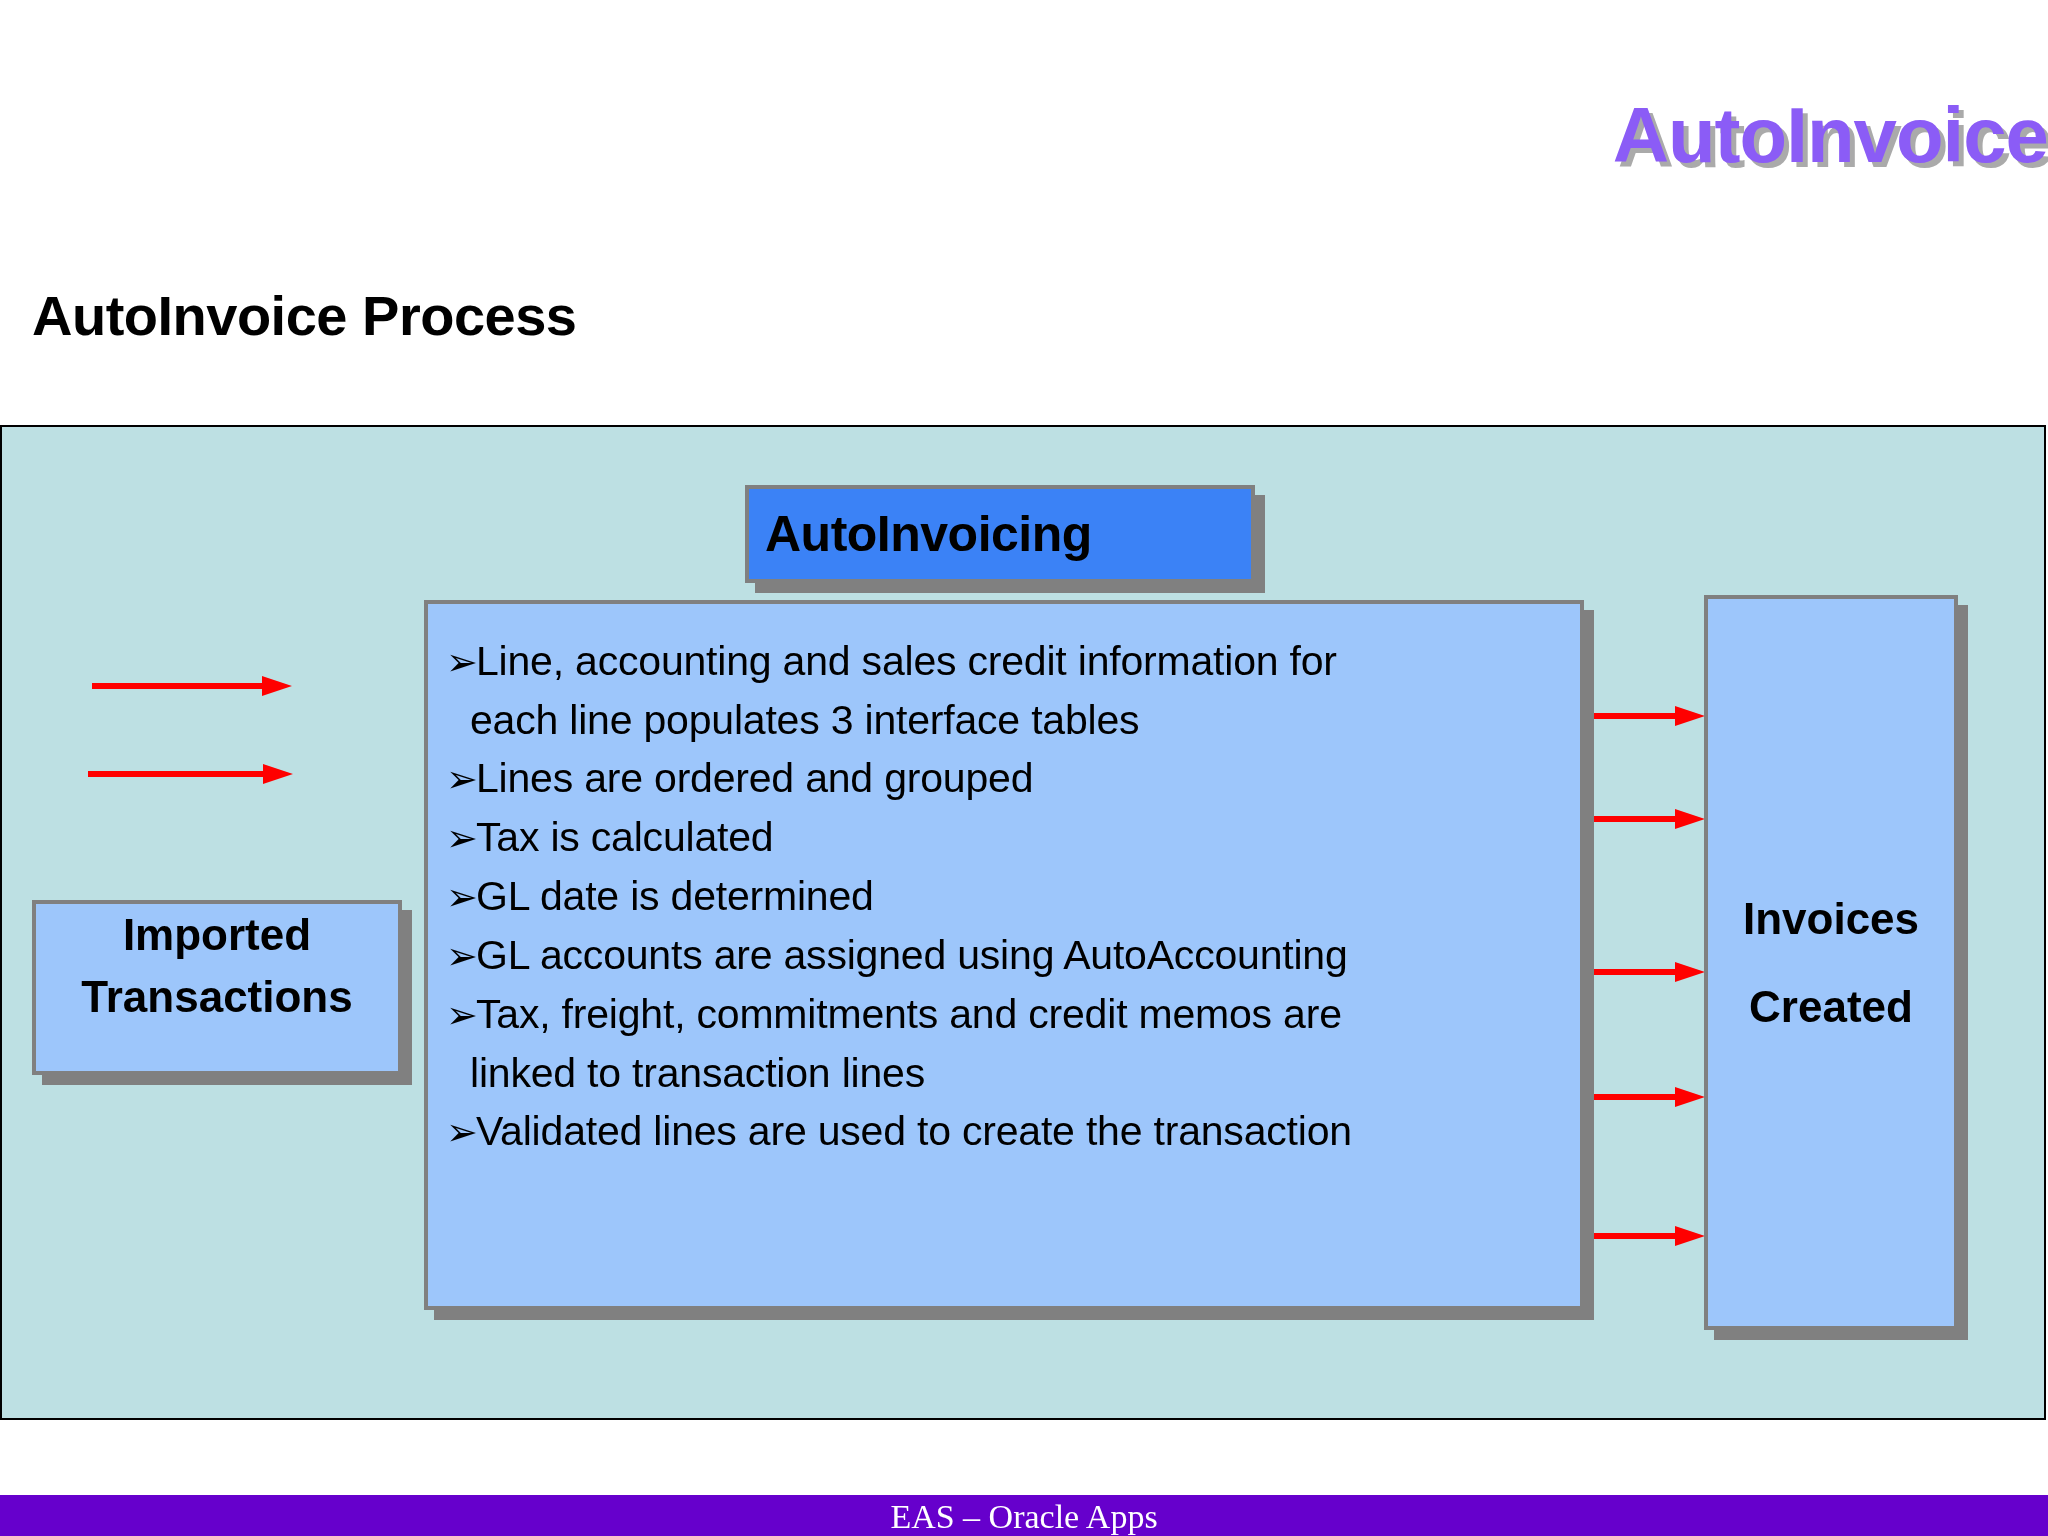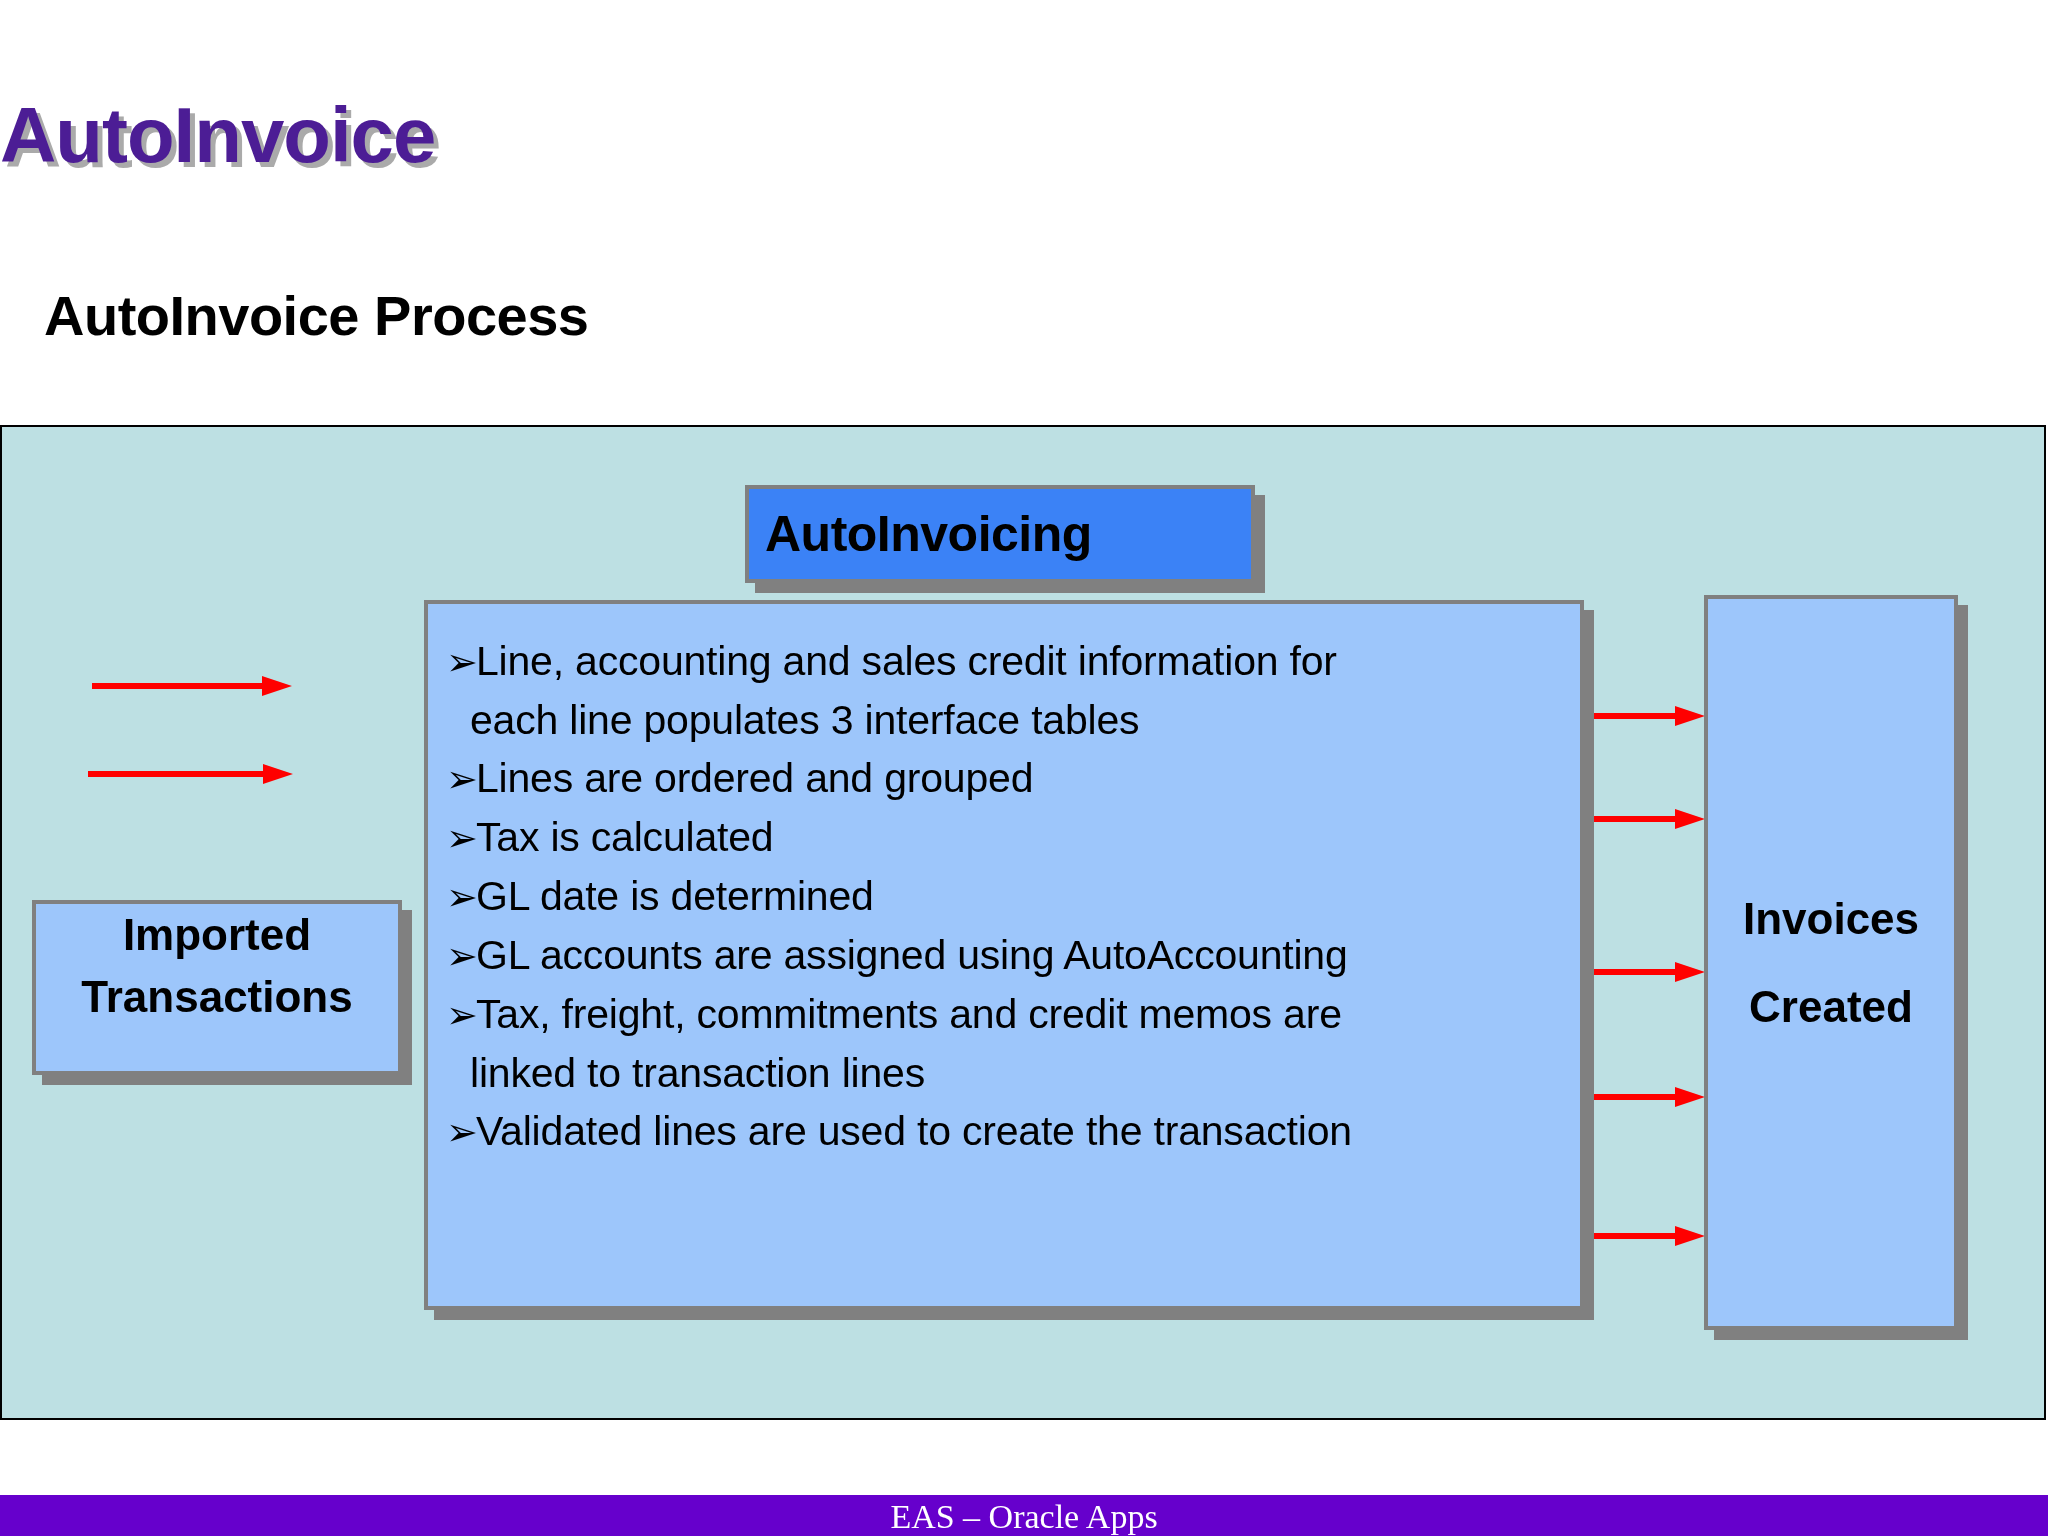--- a/index.html
+++ b/index.html
@@ -15,34 +15,34 @@
     font-family: "Liberation Sans", sans-serif;
     -webkit-font-smoothing: antialiased;
   }
 
   
   .slide-title {
     position: absolute;
     top: 96px;
     left: 0;
     width: 2048px;
-    text-align: left;
+    text-align: right;
     font-size: 78px;
     font-weight: bold;
-    color: #4c1d95;
+    color: #8b5cf6;
     letter-spacing: -1px;
     text-shadow: 5px 5px 0 rgba(100,100,100,0.55);
     line-height: 1;
     white-space: nowrap;
   }
 
   .slide-subtitle {
     position: absolute;
     top: 288px;
-    left: 44px;
+    left: 32px;
     font-size: 56px;
     font-weight: bold;
     color: #000000;
     line-height: 1;
     white-space: nowrap;
     letter-spacing: -0.5px;
   }
 
   
   .diagram-panel {

